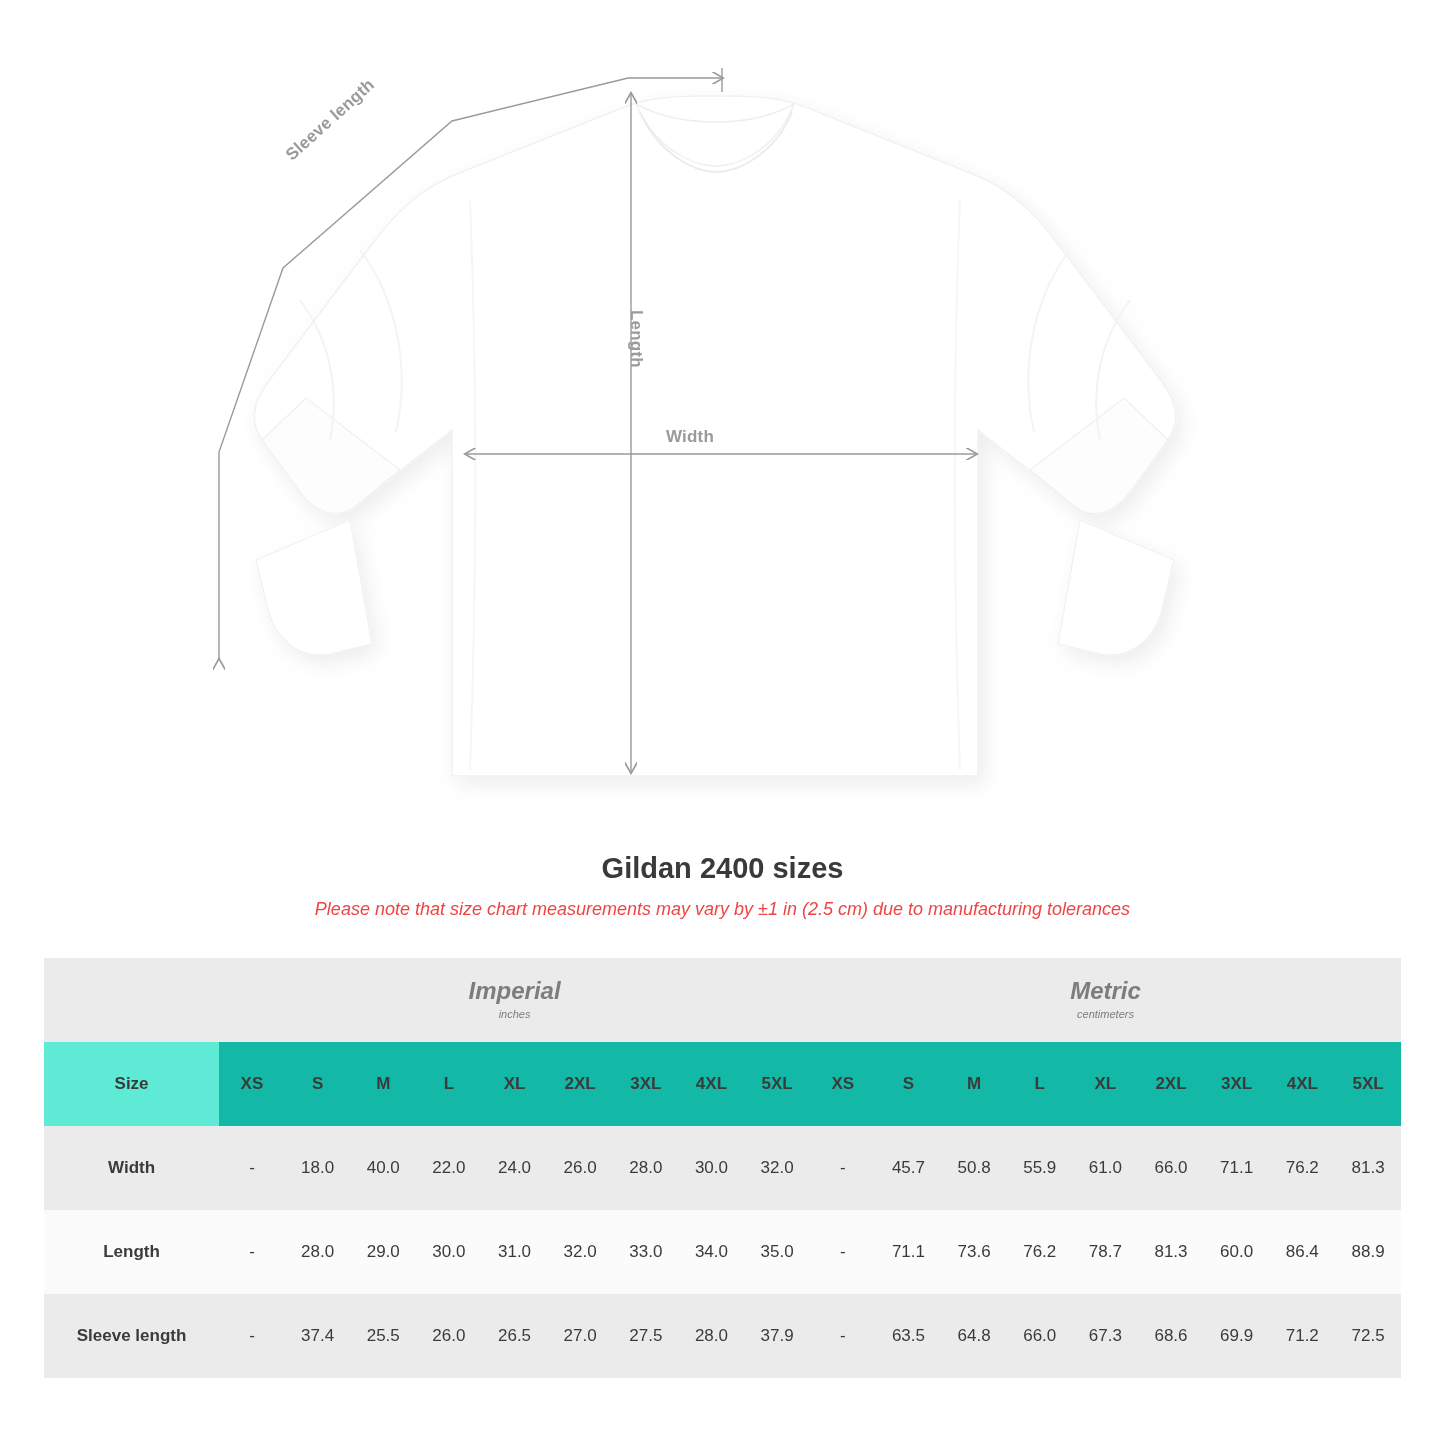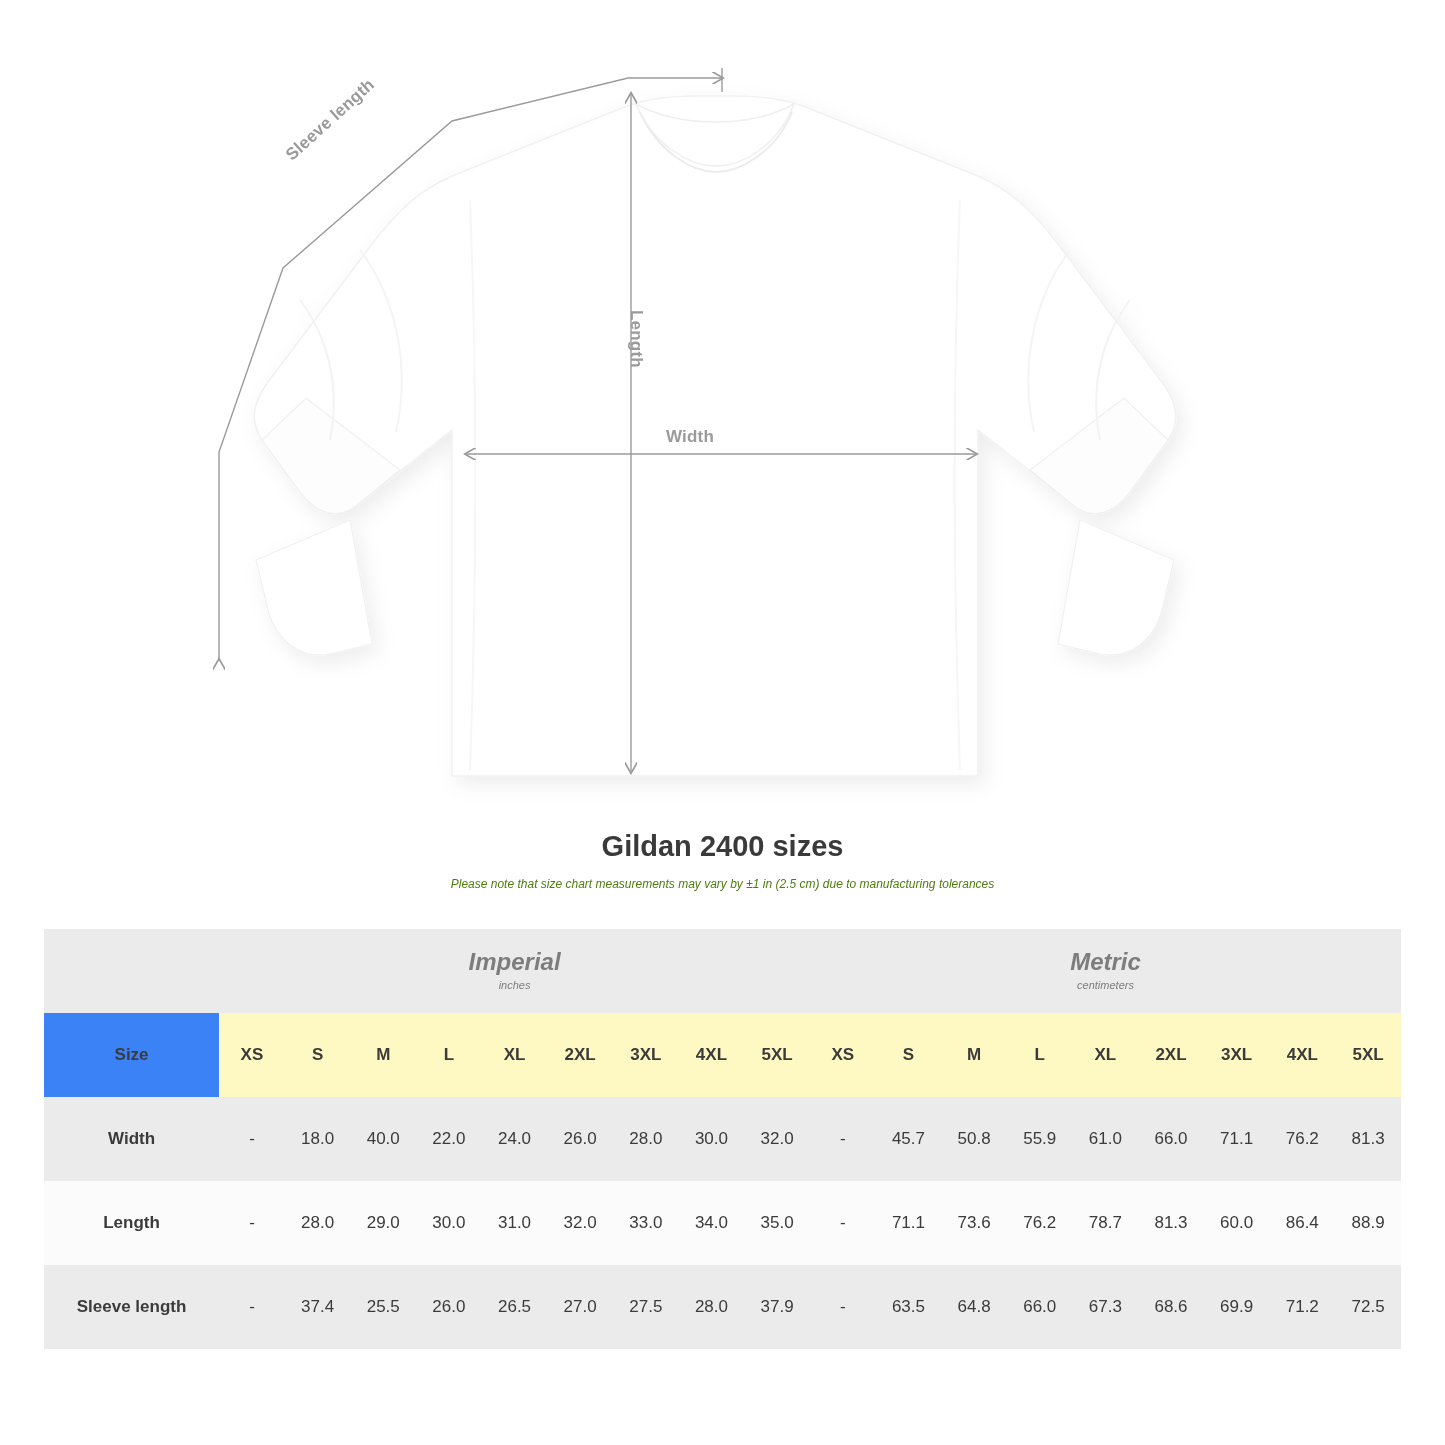--- a/index.html
+++ b/index.html
@@ -53,31 +53,32 @@
     transform-origin: left top;
   }
   #label-width {
     left: 666px;
     top: 427px;
   }
 
   
   .title-block {
     text-align: center;
+    margin-top: 22px;
   }
   .chart-title {
     font-size: 29px;
     font-weight: bold;
     color: #3a3a3a;
     margin: 0 0 14px 0;
   }
   .chart-note {
-    font-size: 12px;
+    font-size: 18px;
     font-style: italic;
-    color: #4d7c0f;
+    color: #ef4444;
     margin: 0;
   }
 
   
   .table-wrap {
     margin-top: 30px;
     padding: 8px 44px;
     box-sizing: border-box;
     width: 1445px;
   }
@@ -110,24 +111,24 @@
     color: #7d7d7d;
     line-height: 1.25;
   }
   .unit-sub {
     font-size: 11px;
     font-style: italic;
     color: #7d7d7d;
     line-height: 1.6;
   }
   .header-row td {
-    background: #fef9c3;
-    font-weight: bold;
-  }
-  .header-row td.rowhead { background: #3b82f6; }
+    background: #14b8a6;
+    font-weight: bold;
+  }
+  .header-row td.rowhead { background: #5eead4; }
   .row-odd td  { background: #ebebeb; }
   .row-even td { background: #fbfbfb; }
   td.rowhead {
     font-weight: bold;
     font-size: 17px;
   }
 </style>
 </head>
 <body>
 

